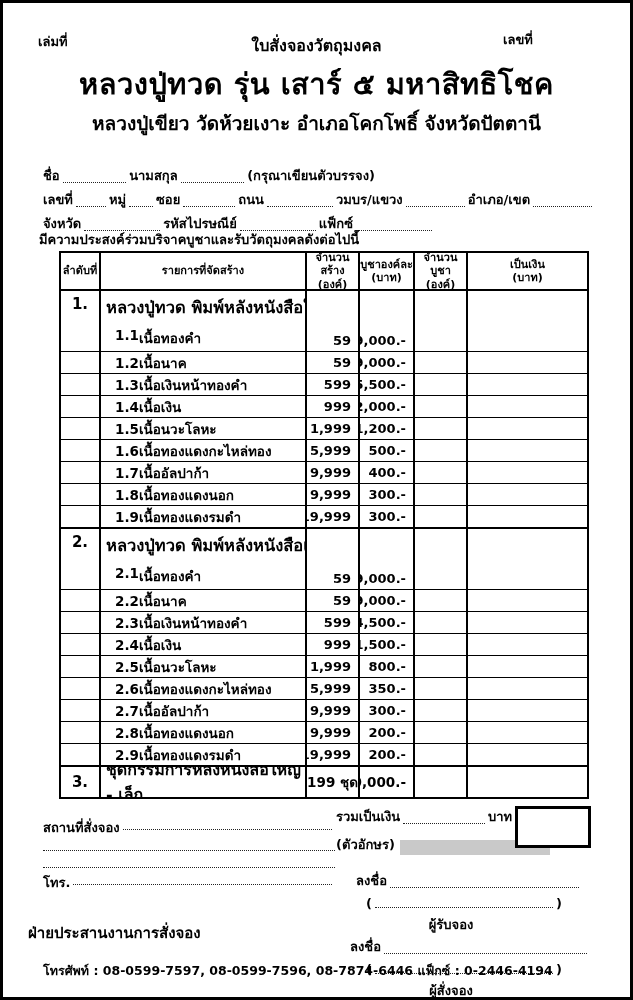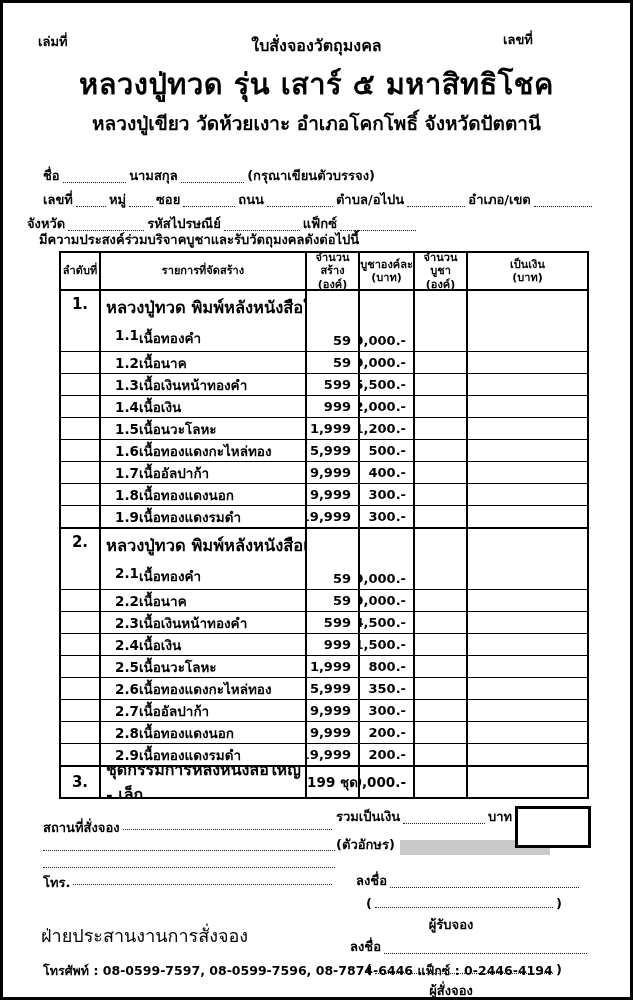--- a/index.html
+++ b/index.html
@@ -60,21 +60,21 @@
   .footer-right{position:absolute;left:333px;top:803px;width:259px;}
   .fr-row{display:flex;align-items:flex-end;font-size:13px;font-weight:600;white-space:nowrap;}
   .total-row{width:176px;}
   .total-box{position:absolute;left:179px;top:0;width:76px;height:42px;border:3px solid #000;box-sizing:border-box;background:#fff;}
   .words-row{margin-top:7px;}
   .gray-fill{width:150px;height:15px;background:#c9c9c9;margin-left:5px;}
   .sign-row{margin-top:15px;padding-left:20px;width:226px;}
   .paren-row{padding-left:30px;width:196px;margin-top:4px;}
   .sig-caption{width:230px;text-align:center;font-size:13px;font-weight:600;margin-top:3px;}
   .sign-row.second{margin-top:1px;padding-left:14px;width:240px;}
-  .coord-title{left:38px;top:918px;font-size:18px;font-weight:400;}
+  .coord-title{left:25px;top:918px;font-size:15px;font-weight:700;}
   .phone-line{left:40px;top:958px;font-size:12.5px;font-weight:700;}
 </style>
 </head>
 <body>
 
 <div class="page">
 
   <div class="abs book-no">เล่มที่</div>
   <div class="abs doc-type">ใบสั่งจองวัตถุมงคล</div>
   <div class="abs doc-no">เลขที่</div>
@@ -90,26 +90,26 @@
   </div>
   <div class="fline" style="left:40px;top:186px;width:552px;">
     <span>เลขที่</span>
     <span class="dots w36"></span>
     <span>หมู่</span>
     <span class="dots w28"></span>
     <span>ซอย</span>
     <span class="dots w56"></span>
     <span>ถนน</span>
     <span class="dots w70"></span>
-    <span>ตำบล/อไปน</span>
+    <span>วมบร/แขวง</span>
     <span class="dots"></span>
     <span>อำเภอ/เขต</span>
     <span class="dots"></span>
   </div>
-  <div class="fline" style="left:24px;top:210px;width:392px;">
+  <div class="fline" style="left:40px;top:210px;width:392px;">
     <span>จังหวัด</span>
     <span class="dots"></span>
     <span>รหัสไปรษณีย์</span>
     <span class="dots"></span>
     <span>แฟ็กซ์</span>
     <span class="dots"></span>
   </div>
   <div class="abs intent">มีความประสงค์ร่วมบริจาคบูชาและรับวัตถุมงคลดังต่อไปนี้</div>
 
   <div class="otable">

